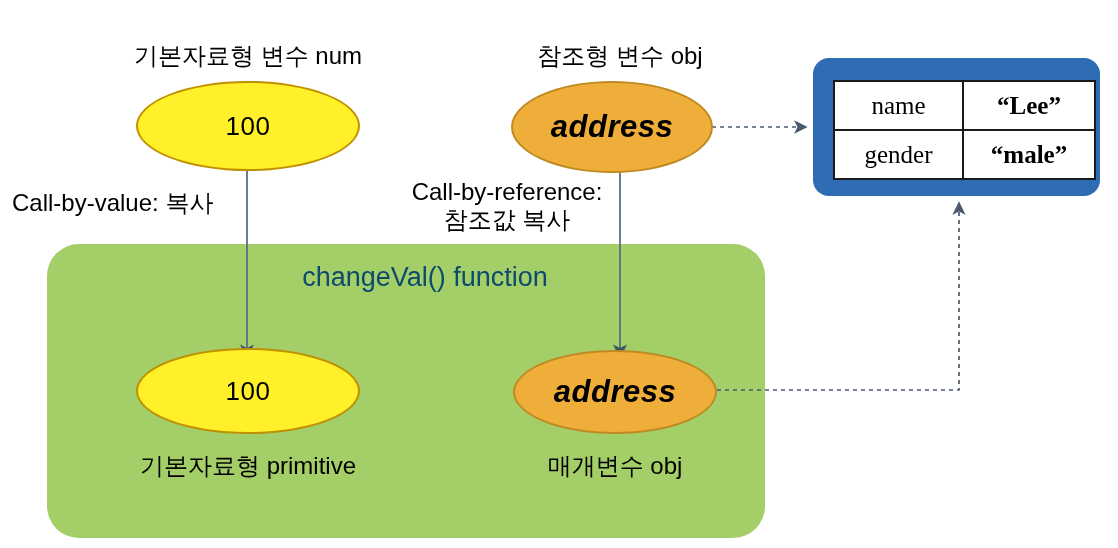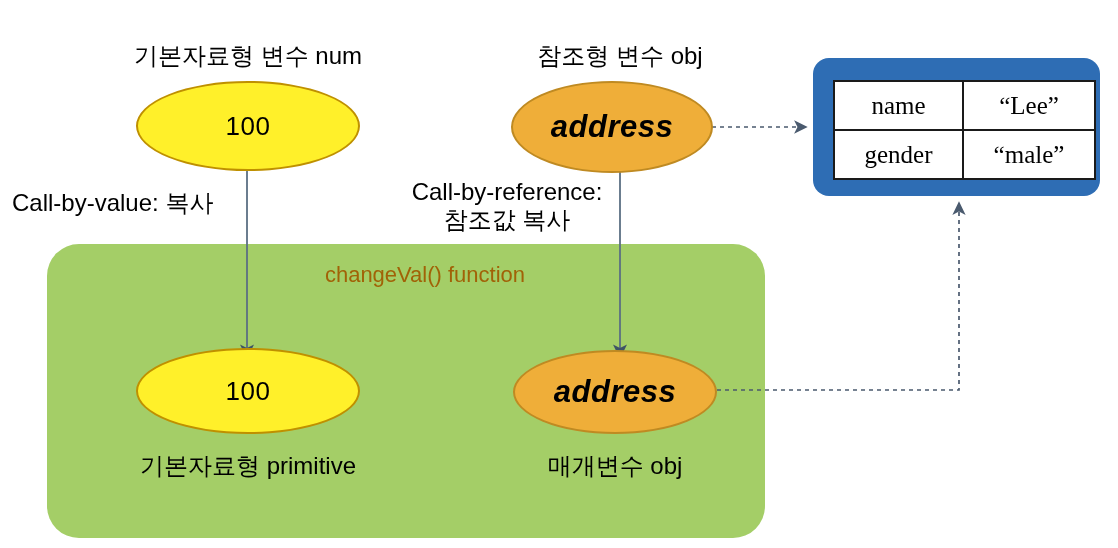--- a/index.html
+++ b/index.html
@@ -60,22 +60,22 @@
   }
 
   
   #function-box {
     position: absolute;
     background: #A4CE67;
     border-radius: 32px;
   }
   #function-title {
     position: absolute;
-    color: #a16207;
-    font-size: 22px;
+    color: #0c4a6e;
+    font-size: 27px;
     white-space: pre;
     text-align: center;
   }
 
   
   #object-box {
     position: absolute;
     background: #2E6DB4;
     border-radius: 16px;
   }
@@ -88,21 +88,21 @@
   #object-table td {
     border: 2px solid #1a1a1a;
     background: #ffffff;
     text-align: center;
     font-size: 25px;
     color: #000000;
     height: 45px;
     font-family: "Liberation Serif", "DejaVu Serif", serif;
   }
   #object-table td.k { width: 125px; }
-  #object-table td.v { width: 128px; }
+  #object-table td.v { width: 128px; font-weight: bold; }
 
   
   #connectors {
     position: absolute;
     left: 0; top: 0;
     width: 1118px;
     height: 548px;
     pointer-events: none;
   }
 </style>

